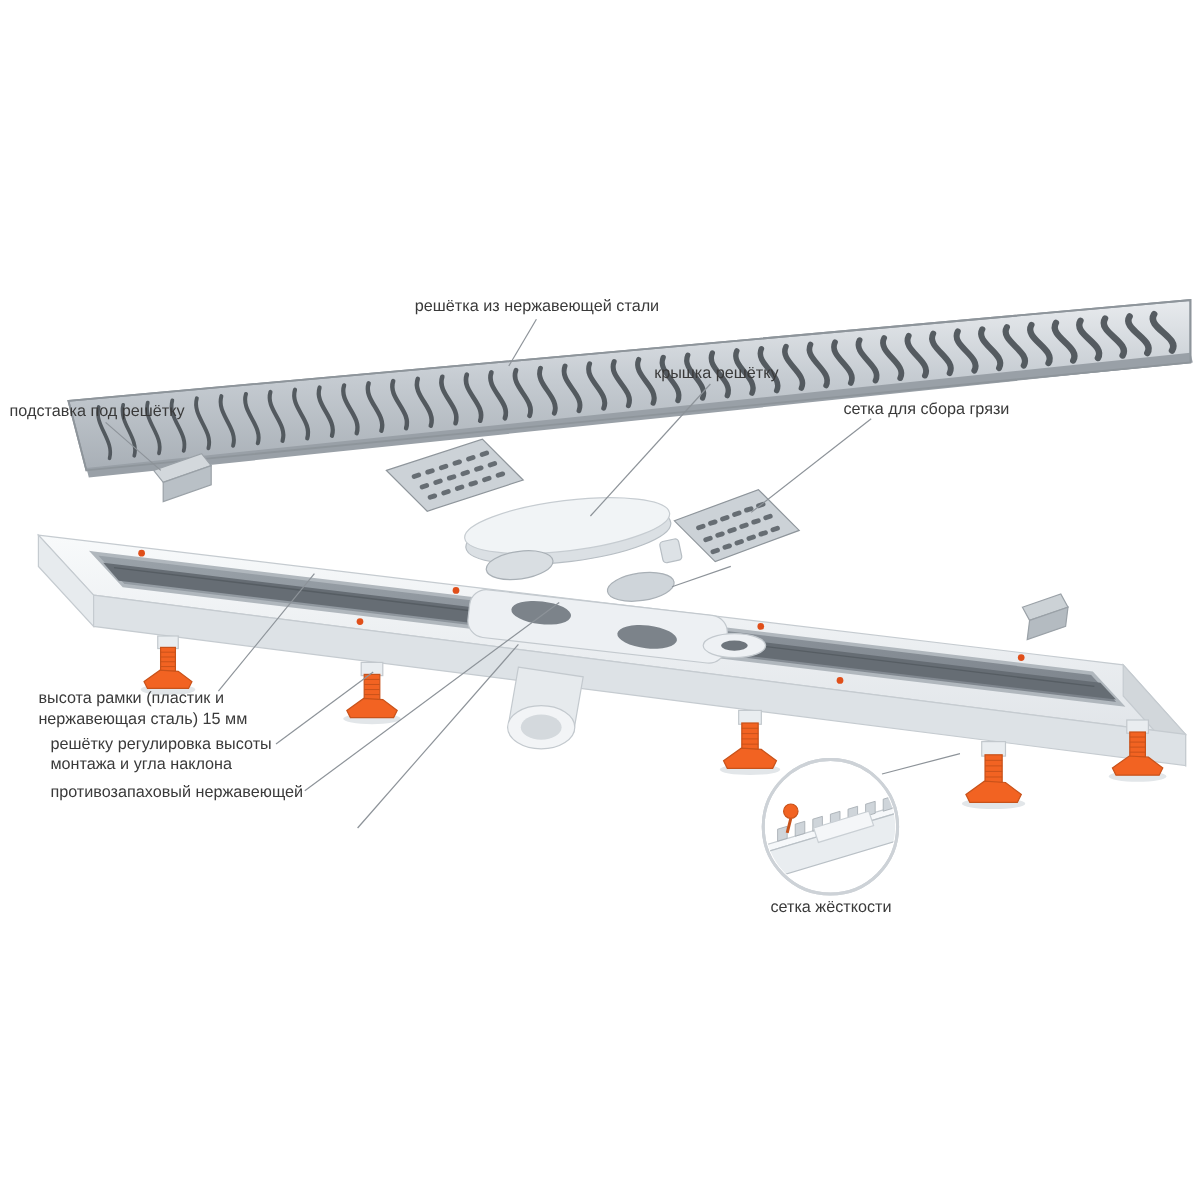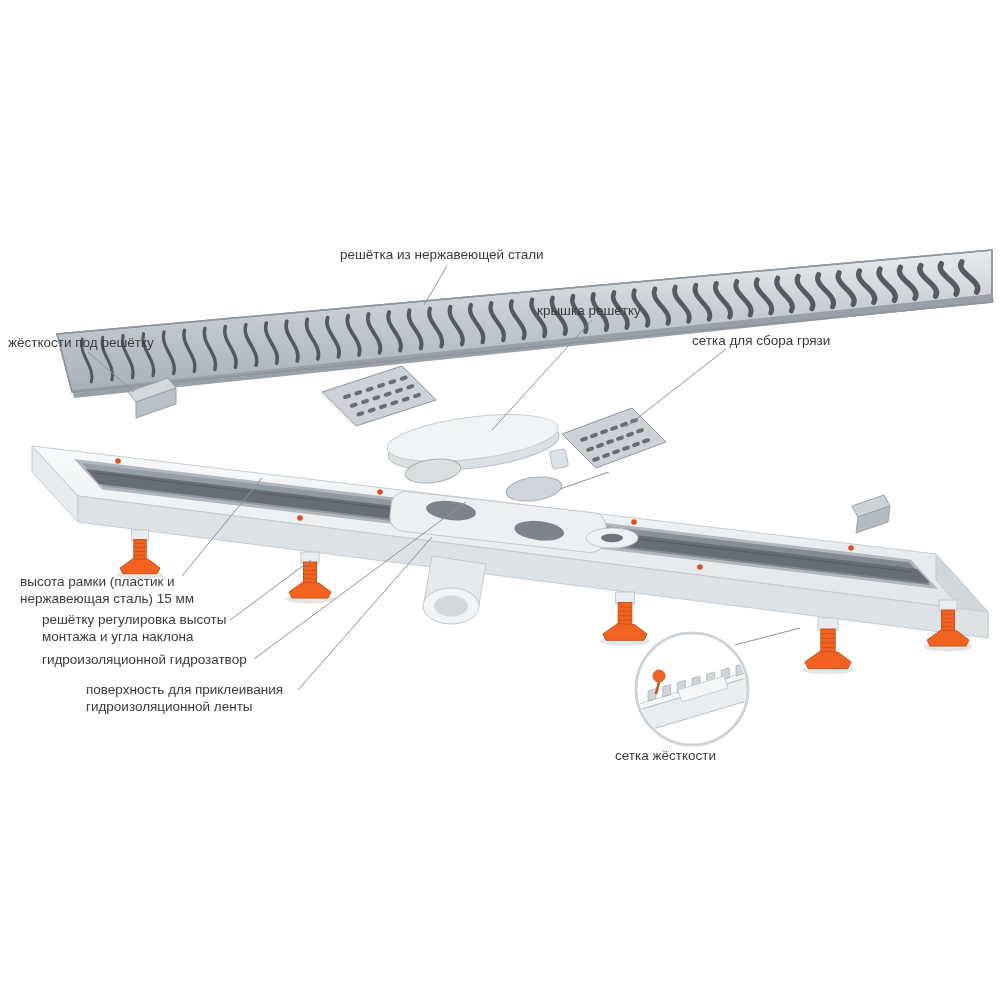--- a/index.html
+++ b/index.html
@@ -1,21 +1,21 @@
 <!DOCTYPE html>
 <html style="--accent: #f26322; --accent-dark: #c8521a; --steel: #c3c9cf; --slot: #4a5056; --plastic: #eef1f4; --text: #3a3a3a; --leader: #8d9399;"><head>
 <meta charset="utf-8">
 <style>
   *{margin:0;padding:0;box-sizing:border-box}
   html,body{width:1000px;height:1000px}
   body{background:#ffffff;font-family:"Liberation Sans",sans-serif;position:relative;overflow:hidden}
   .stage{position:absolute;inset:0}
   svg{position:absolute;left:0;top:0}
   .label{position:absolute;font-size:13.5px;line-height:1.25;color:var(--text,#3a3a3a);white-space:pre-line}
-  .label.center{}
+  .label.center{text-align:center}
   .leader{stroke:var(--leader,#8d9399);stroke-width:1;fill:none}
 </style>
 </head>
 <body>
 
 <div class="stage">
 
 <svg id="scene" width="1000" height="1000" viewBox="0 0 1000 1000">
   <defs>
     <linearGradient id="gSteel" x1="0" y1="0" x2="0" y2="1">
@@ -263,23 +263,21 @@
     <line x1="182" y1="576" x2="262" y2="478" class="leader"></line>
     <line x1="230" y1="620" x2="311" y2="560" class="leader"></line>
     <line x1="254" y1="659" x2="466" y2="502" class="leader"></line>
     <line x1="298" y1="690" x2="432" y2="537" class="leader"></line>
   </g>
 </svg>
 
 <div class="label center" style="left:340px;top:247px;width:215px">решётка из нержавеющей стали</div>
 <div class="label center" style="left:537px;top:303px;width:120px">крышка решётку</div>
 <div class="label center" style="left:692px;top:333px;width:160px">сетка для сбора грязи</div>
-<div class="label" style="left:8px;top:335px;width:160px">жёсткости под решётку</div>
-<div class="label" style="left:20px;top:574px;width:180px">высота рамки (пластик и
+<div class="label" style="left:8px;top:335px;width:160px">подставка под решётку</div>
+<div class="label" style="left:32px;top:574px;width:180px">высота рамки (пластик и
 нержавеющая сталь) 15 мм</div>
 <div class="label" style="left:42px;top:612px;width:190px">решётку регулировка высоты
 монтажа и угла наклона</div>
-<div class="label" style="left:42px;top:652px;width:220px">гидроизоляционной гидрозатвор</div>
-<div class="label" style="left:86px;top:682px;width:210px">поверхность для приклеивания
-гидроизоляционной ленты</div>
+<div class="label" style="left:42px;top:652px;width:220px">противозапаховый нержавеющей</div>
 <div class="label center" style="left:615px;top:748px;width:155px">сетка жёсткости</div>
 
 </div>
 
 </body></html>

